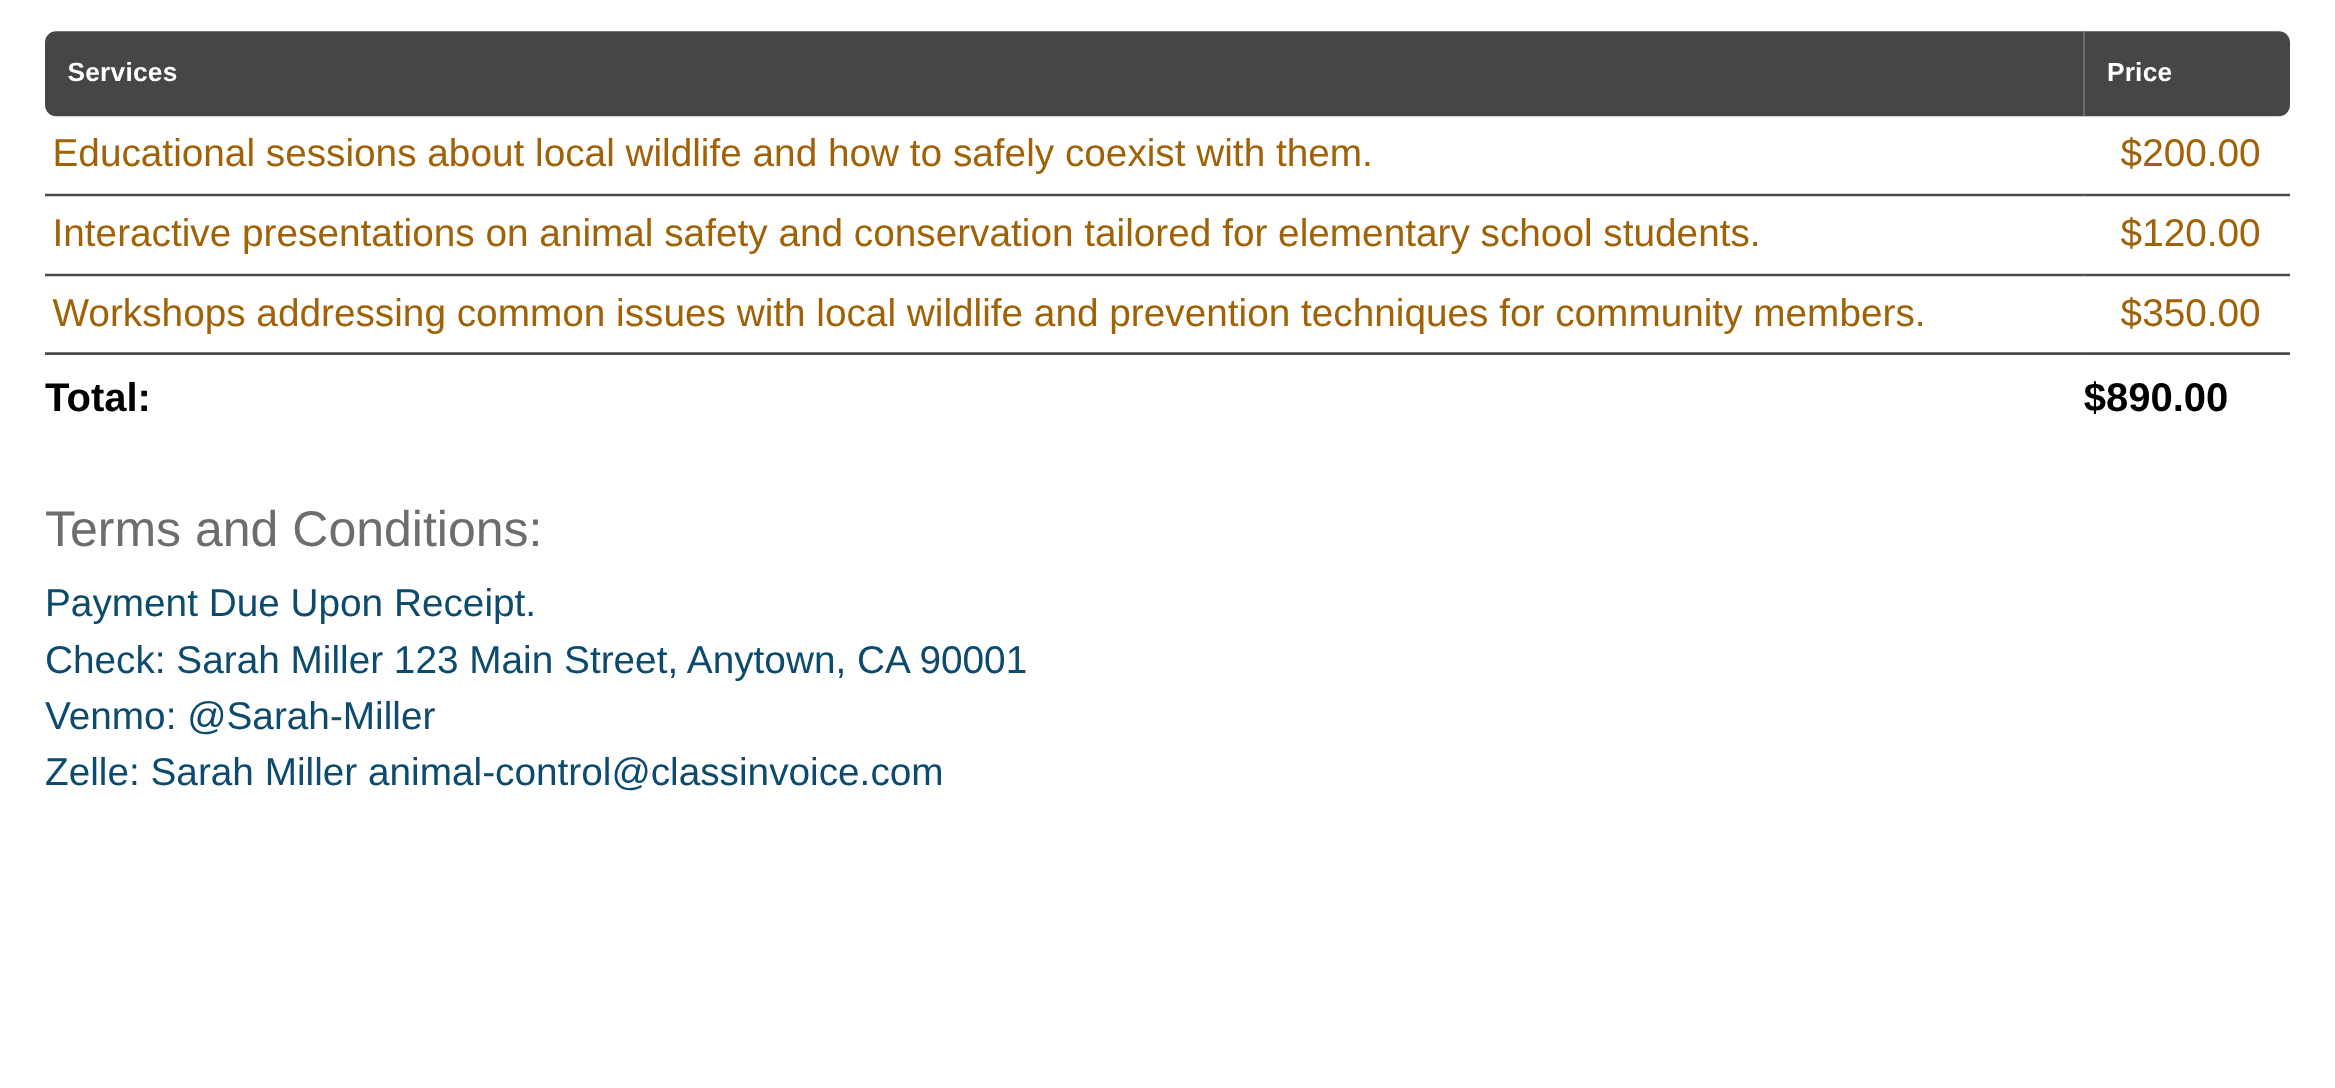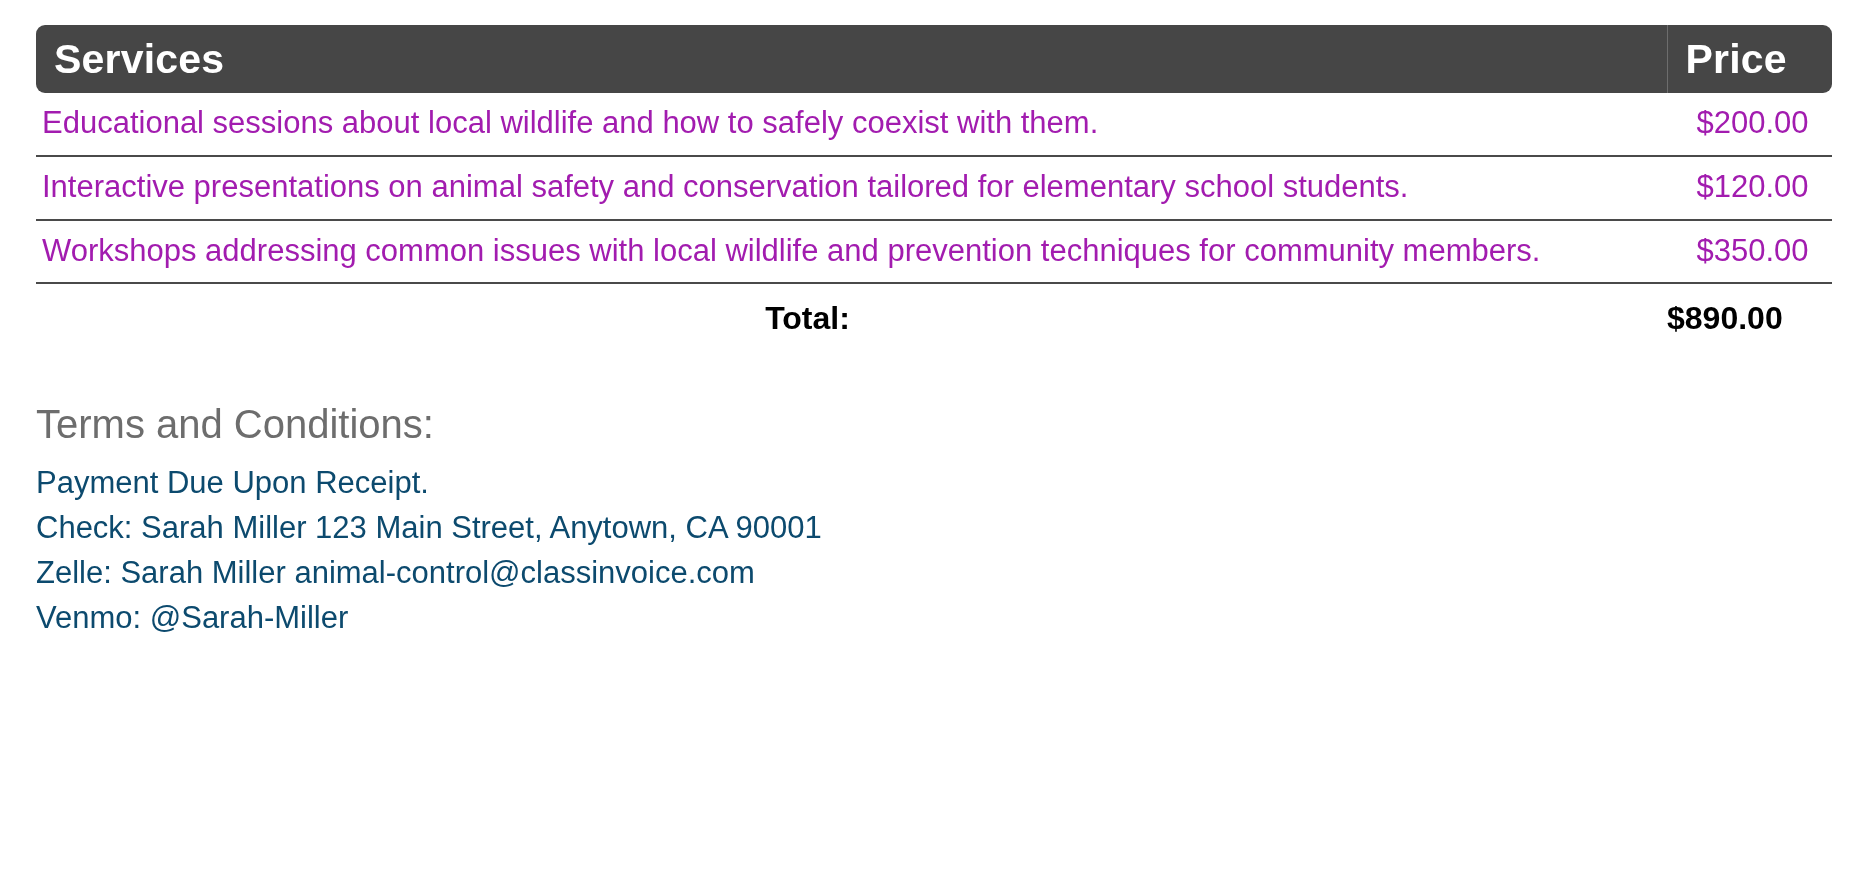--- a/index.html
+++ b/index.html
@@ -31,21 +31,21 @@
     border-collapse: collapse;
     table-layout: fixed;
   }
 
   .services-table col.col-service { width: 1631px; }
   .services-table col.col-price   { width: 165px; }
 
   thead tr.table-head-row th {
     background: #464646;
     color: #ffffff;
-    font-size: 41px;
+    font-size: 21px;
     font-weight: bold;
     letter-spacing: 0.2px;
     height: 68px;
     vertical-align: middle;
     padding: 0 18px;
   }
 
   th.head-services {
     text-align: left;
     border-radius: 9px 0 0 9px;
@@ -54,21 +54,21 @@
 
   th.head-price {
     text-align: left;
     border-radius: 0 9px 9px 0;
     padding-right: 20px;
   }
 
   tbody td {
     font-size: 31px;
     line-height: 1.22;
-    color: #a21caf;
+    color: #a16207;
     border-bottom: 2px solid #4a4a4a;
     padding: 11px 18px 13px 6px;
     vertical-align: middle;
   }
 
   tbody td.cell-service {
     text-align: left;
     padding-left: 6px;
   }
 
@@ -81,21 +81,21 @@
   
   tfoot td {
     font-size: 32px;
     font-weight: bold;
     padding: 16px 0 10px 0;
     border: 0;
     vertical-align: middle;
   }
 
   tfoot td.total-label {
-    text-align: center;
+    text-align: left;
     padding-right: 88px;
   }
 
   tfoot td.total-value {
     white-space: nowrap;
   }
 
   
   .terms-block {
     margin-top: 48px;
@@ -154,17 +154,17 @@
         <td class="total-label">Total:</td>
         <td class="total-value">$890.00</td>
       </tr>
     </tfoot>
   </table>
 
   <div class="terms-block">
     <div class="terms-heading">Terms and Conditions:</div>
     <div class="terms-line">Payment Due Upon Receipt.</div>
     <div class="terms-line">Check: Sarah Miller 123 Main Street, Anytown, CA 90001</div>
+    <div class="terms-line">Venmo: @Sarah-Miller</div>
     <div class="terms-line">Zelle: Sarah Miller animal-control@classinvoice.com</div>
-    <div class="terms-line">Venmo: @Sarah-Miller</div>
   </div>
 
 </div>
 
 </body></html>

